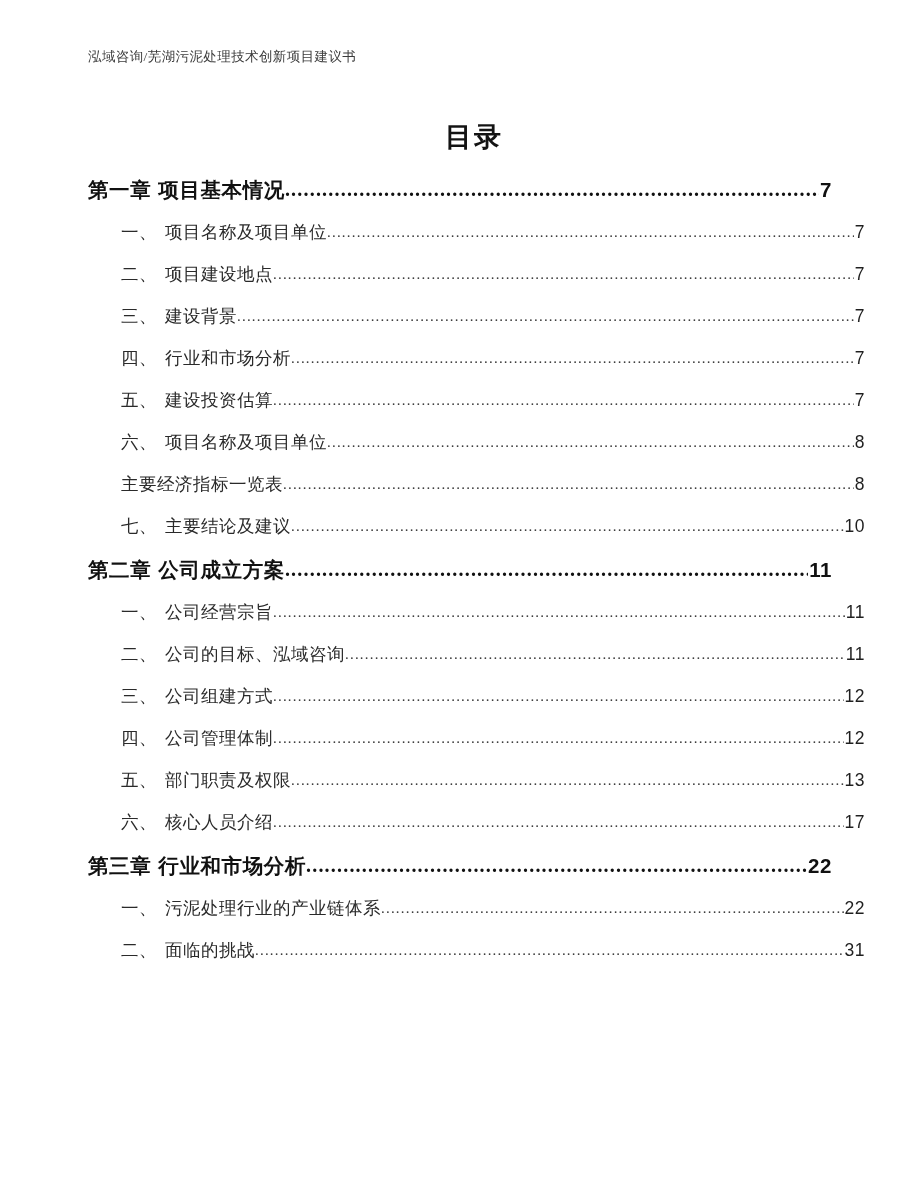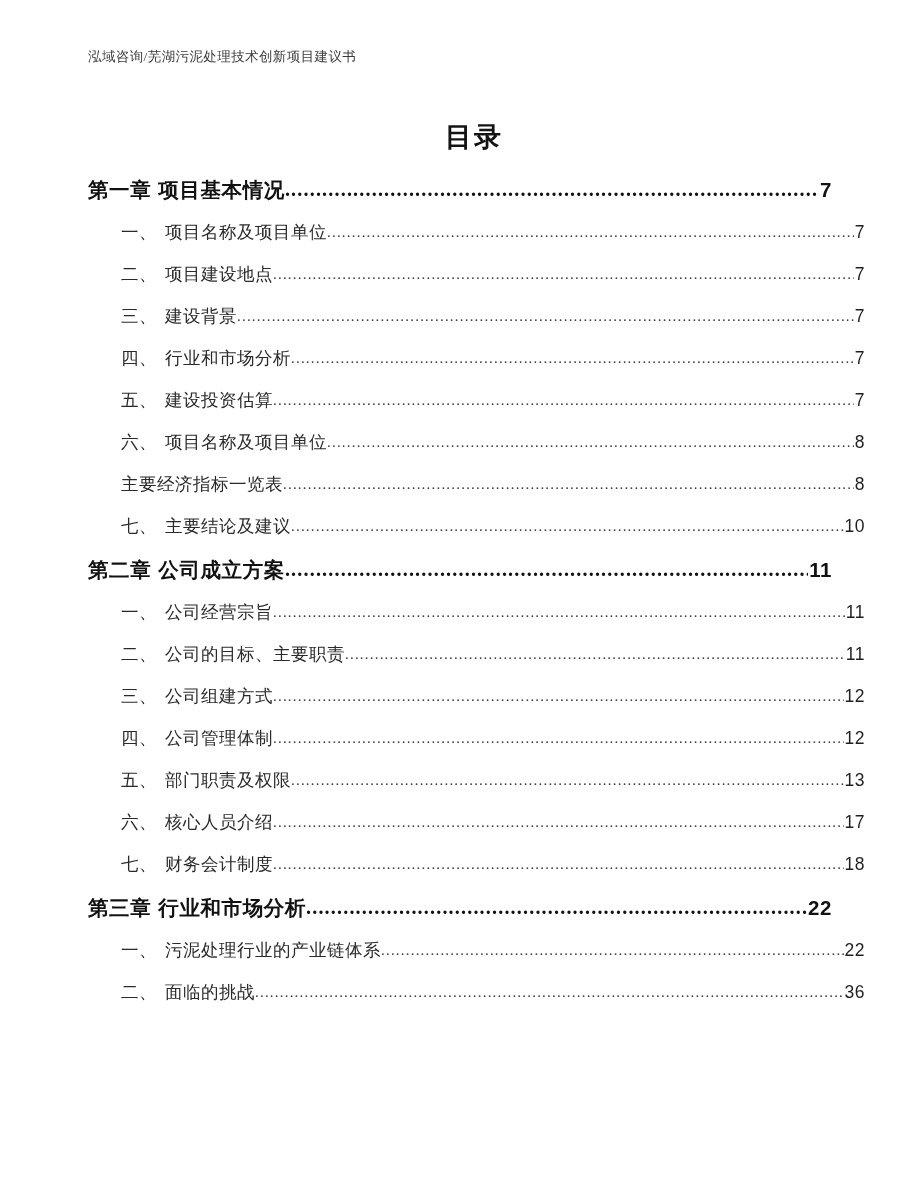--- a/index.html
+++ b/index.html
@@ -202,21 +202,21 @@
         <span class="toc-label"><span class="toc-num">第二章</span><span>公司成立方案</span></span>
         <span class="leader"></span>
         <span class="pageno">11</span>
       </div>
       <div class="toc-row level-2">
         <span class="toc-label"><span class="toc-num">一、</span><span>公司经营宗旨</span></span>
         <span class="leader"></span>
         <span class="pageno">11</span>
       </div>
       <div class="toc-row level-2">
-        <span class="toc-label"><span class="toc-num">二、</span><span>公司的目标、主要职责</span></span>
+        <span class="toc-label"><span class="toc-num">二、</span><span>公司的目标、泓域咨询</span></span>
         <span class="leader"></span>
         <span class="pageno">11</span>
       </div>
       <div class="toc-row level-2">
         <span class="toc-label"><span class="toc-num">三、</span><span>公司组建方式</span></span>
         <span class="leader"></span>
         <span class="pageno">12</span>
       </div>
       <div class="toc-row level-2">
         <span class="toc-label"><span class="toc-num">四、</span><span>公司管理体制</span></span>
@@ -225,36 +225,31 @@
       </div>
       <div class="toc-row level-2">
         <span class="toc-label"><span class="toc-num">五、</span><span>部门职责及权限</span></span>
         <span class="leader"></span>
         <span class="pageno">13</span>
       </div>
       <div class="toc-row level-2">
         <span class="toc-label"><span class="toc-num">六、</span><span>核心人员介绍</span></span>
         <span class="leader"></span>
         <span class="pageno">17</span>
-      </div>
-      <div class="toc-row level-2">
-        <span class="toc-label"><span class="toc-num">七、</span><span>财务会计制度</span></span>
-        <span class="leader"></span>
-        <span class="pageno">18</span>
       </div>
       <div class="toc-row level-1">
         <span class="toc-label"><span class="toc-num">第三章</span><span>行业和市场分析</span></span>
         <span class="leader"></span>
         <span class="pageno">22</span>
       </div>
       <div class="toc-row level-2">
         <span class="toc-label"><span class="toc-num">一、</span><span>污泥处理行业的产业链体系</span></span>
         <span class="leader"></span>
         <span class="pageno">22</span>
       </div>
       <div class="toc-row level-2">
         <span class="toc-label"><span class="toc-num">二、</span><span>面临的挑战</span></span>
         <span class="leader"></span>
-        <span class="pageno">36</span>
+        <span class="pageno">31</span>
       </div>
     </div>
 
 </div>
 
 </body></html>

